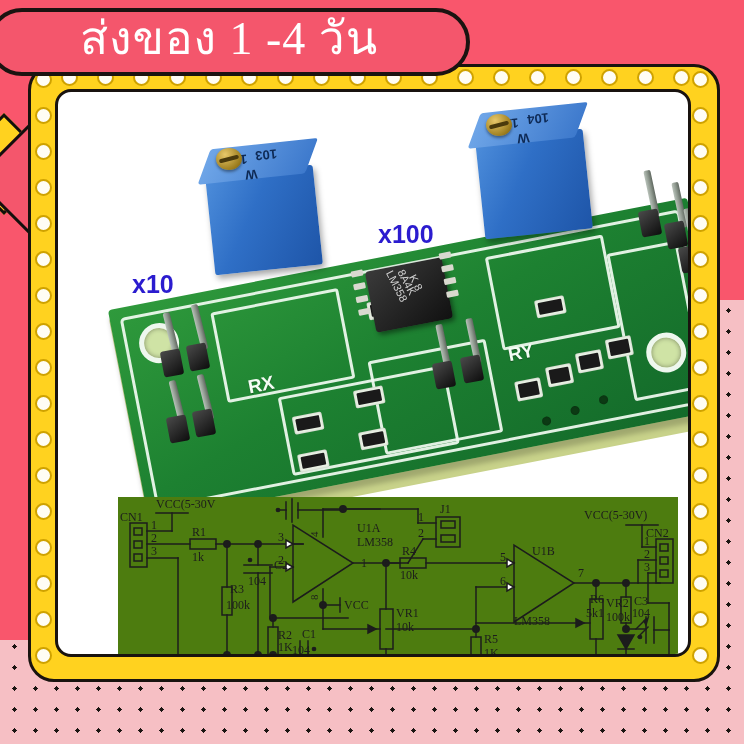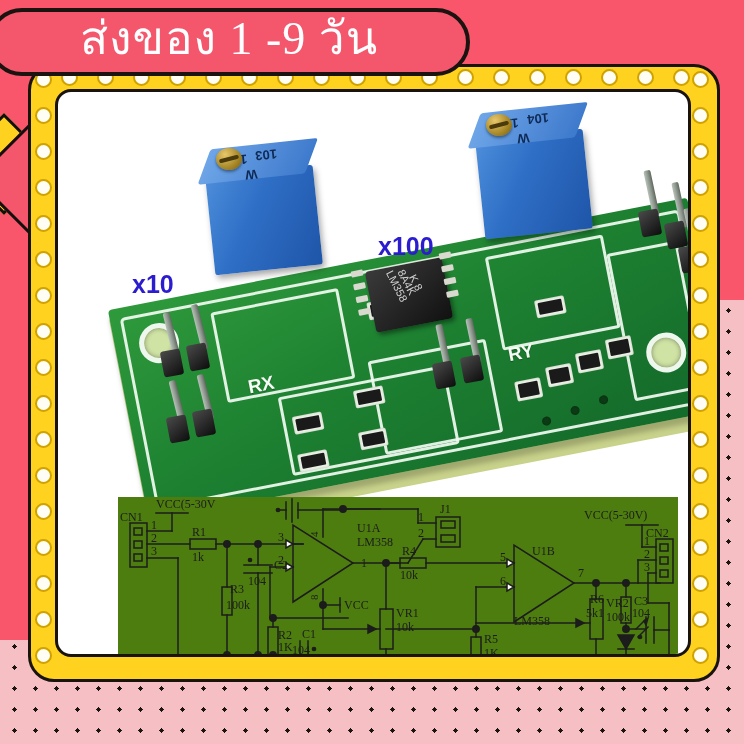--- a/index.html
+++ b/index.html
@@ -304,21 +304,21 @@
         <div>
           <div class="pin-metal" style="position:absolute; left:560px; top:58px; transform:rotate(-12deg);"></div>
           <div class="pin-metal" style="position:absolute; left:588px; top:70px; transform:rotate(-12deg);"></div>
           <div class="pin-metal" style="position:absolute; left:600px; top:96px; transform:rotate(-12deg);"></div>
           <div class="pin-blk" style="position:absolute; left:552px; top:98px; transform:rotate(-11deg);"></div>
           <div class="pin-blk" style="position:absolute; left:578px; top:110px; transform:rotate(-11deg);"></div>
           <div class="pin-blk" style="position:absolute; left:592px; top:134px; transform:rotate(-11deg);"></div>
         </div>
 
         <div class="mult-label" style="left:44px; top:158px;">x10</div>
-        <div class="mult-label" style="left:290px; top:120px;">x100</div>
+        <div class="mult-label" style="left:290px; top:108px;">x100</div>
       </div>
 
       <div class="schem">
         <svg width="560" height="215" viewBox="0 0 560 215">
           <g stroke="#1c1c1c" stroke-width="1.5" fill="none" stroke-linecap="square">
 
             <rect x="12" y="26" width="17" height="44"></rect>
             <rect x="16" y="31" width="8" height="7"></rect>
             <rect x="16" y="44" width="8" height="7"></rect>
             <rect x="16" y="57" width="8" height="7"></rect>
@@ -609,16 +609,16 @@
       <div class="bulb" style="left: 4px; top: 364px;"></div>
       <div class="bulb" style="left: 4px; top: 400px;"></div>
       <div class="bulb" style="left: 4px; top: 436px;"></div>
       <div class="bulb" style="left: 4px; top: 472px;"></div>
       <div class="bulb" style="left: 4px; top: 508px;"></div>
       <div class="bulb" style="left: 4px; top: 544px;"></div>
       <div class="bulb" style="left: 4px; top: 580px;"></div>
     </div>
 
   <div class="banner">
-    <span class="banner-text">ส่งของ 1 -9 วัน</span>
+    <span class="banner-text">ส่งของ 1 -4 วัน</span>
   </div>
 
 </div>
 
 </body></html>

